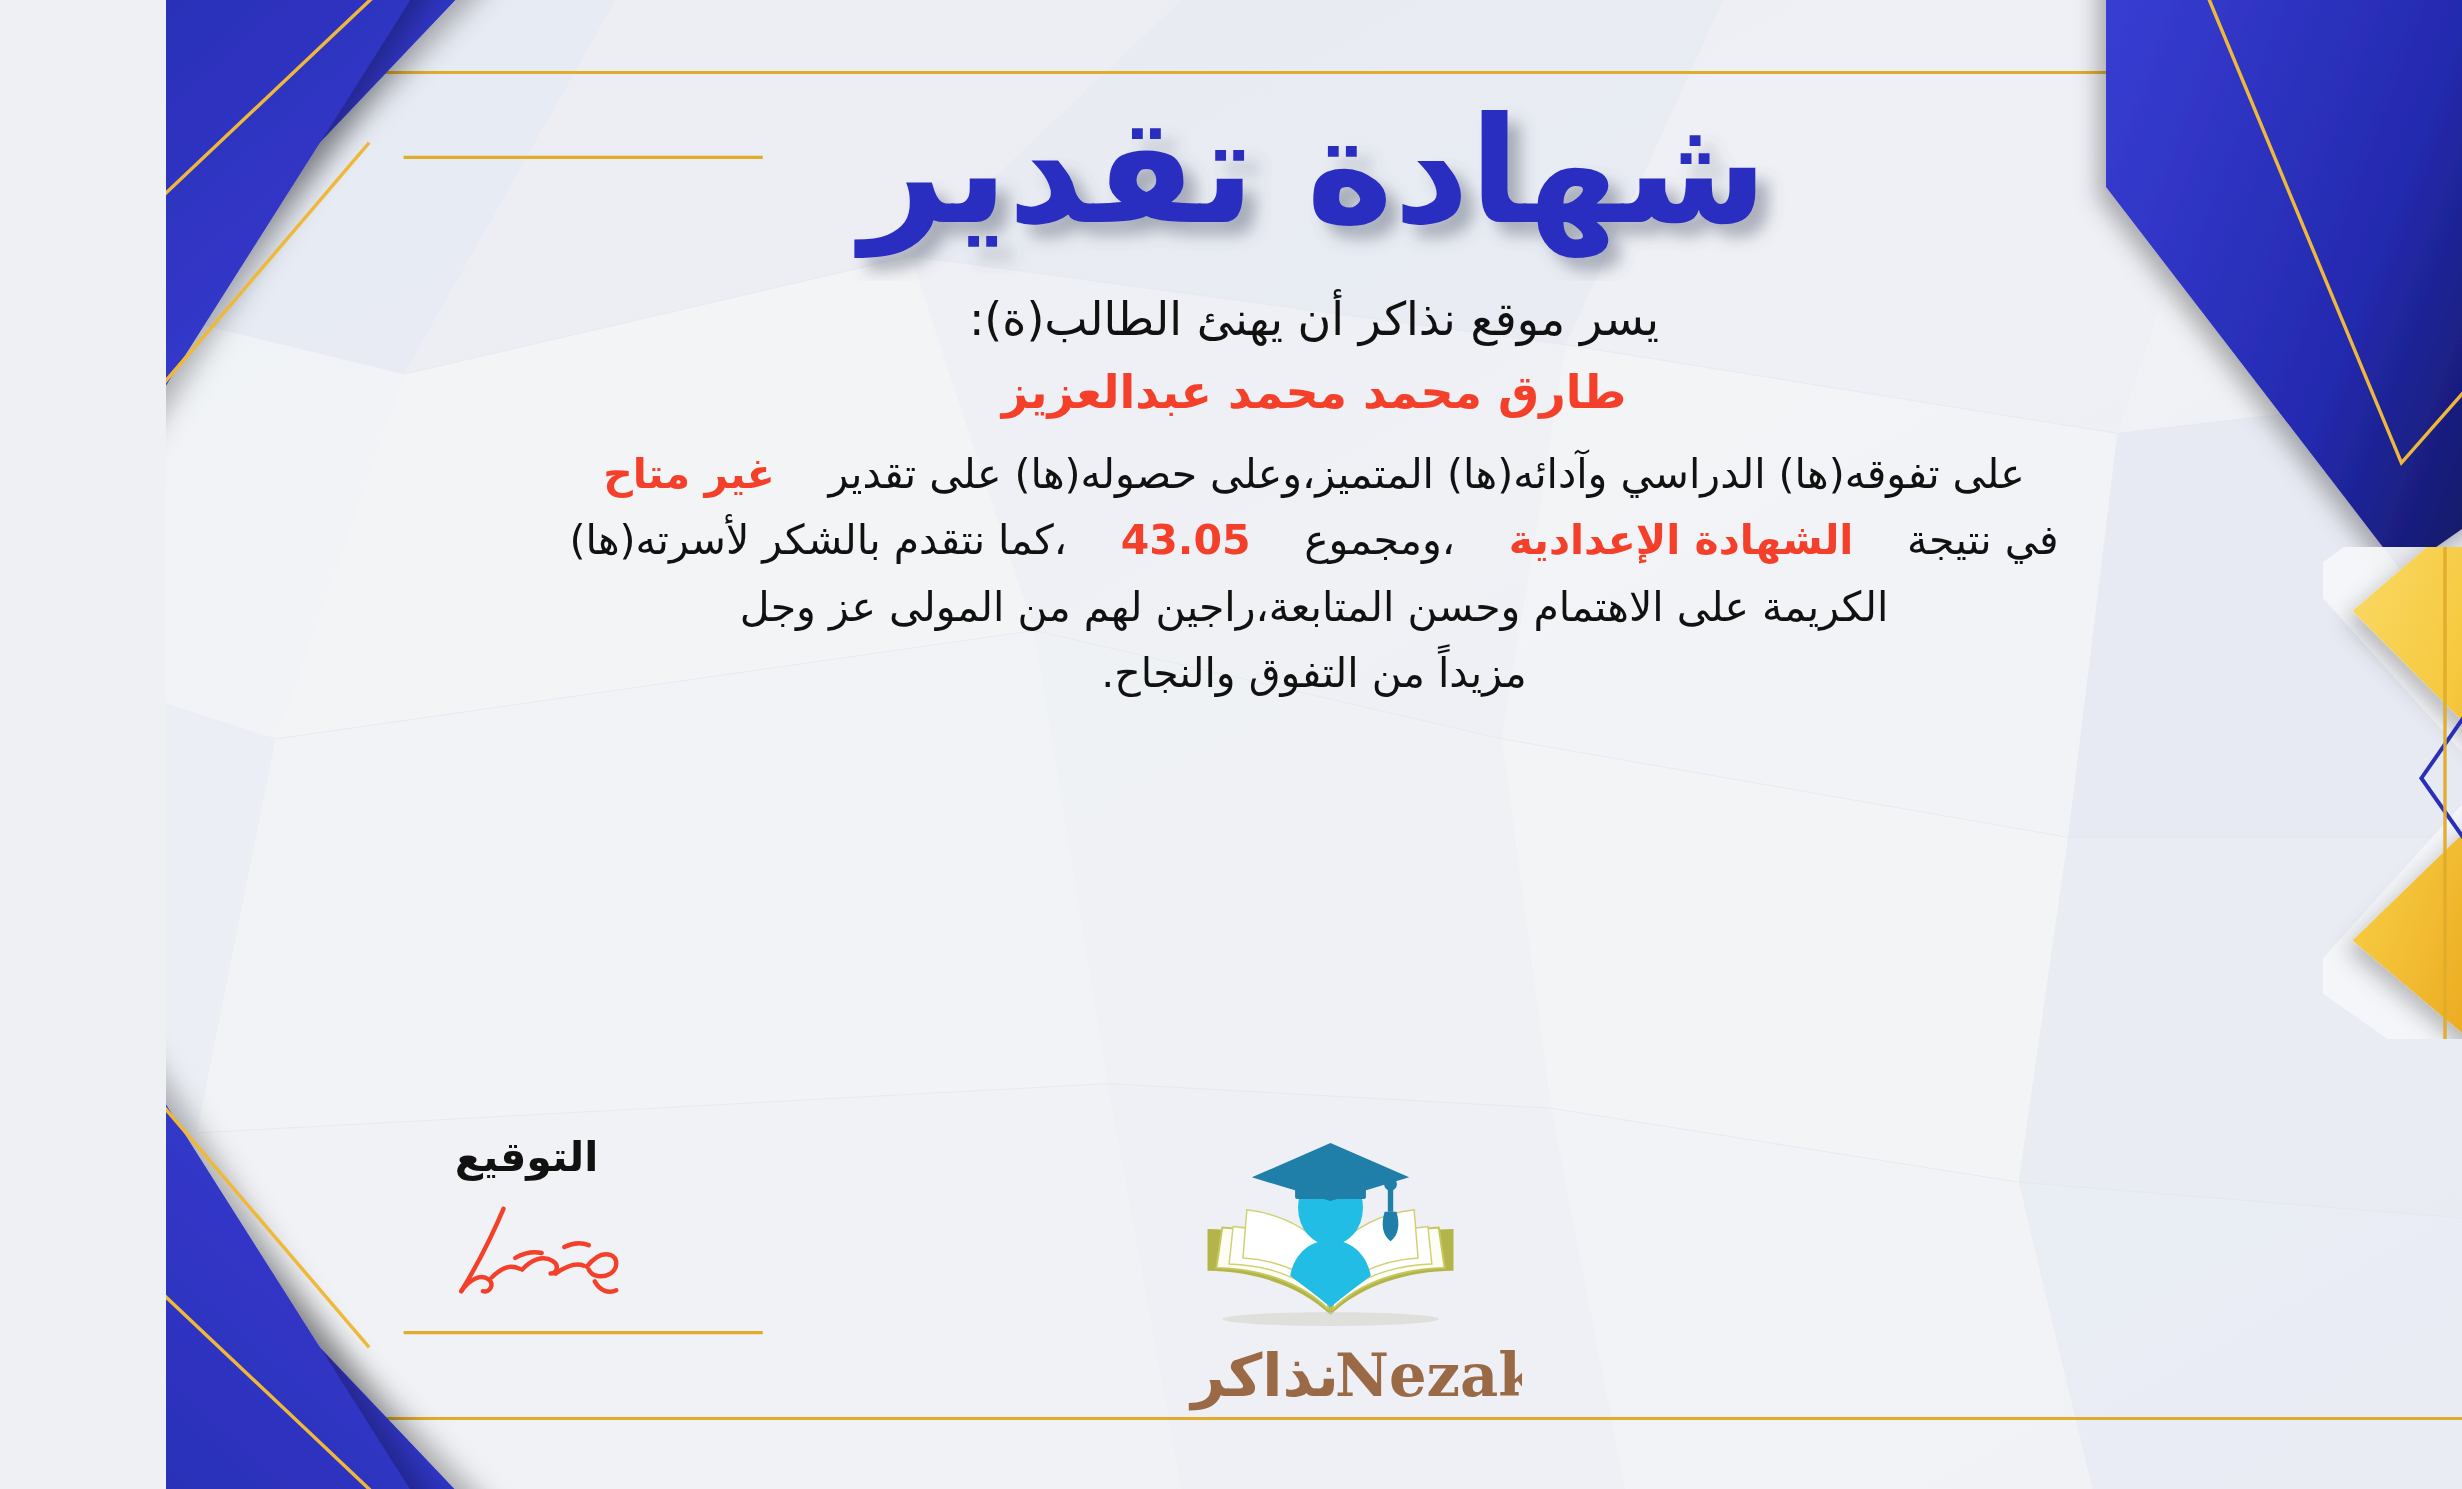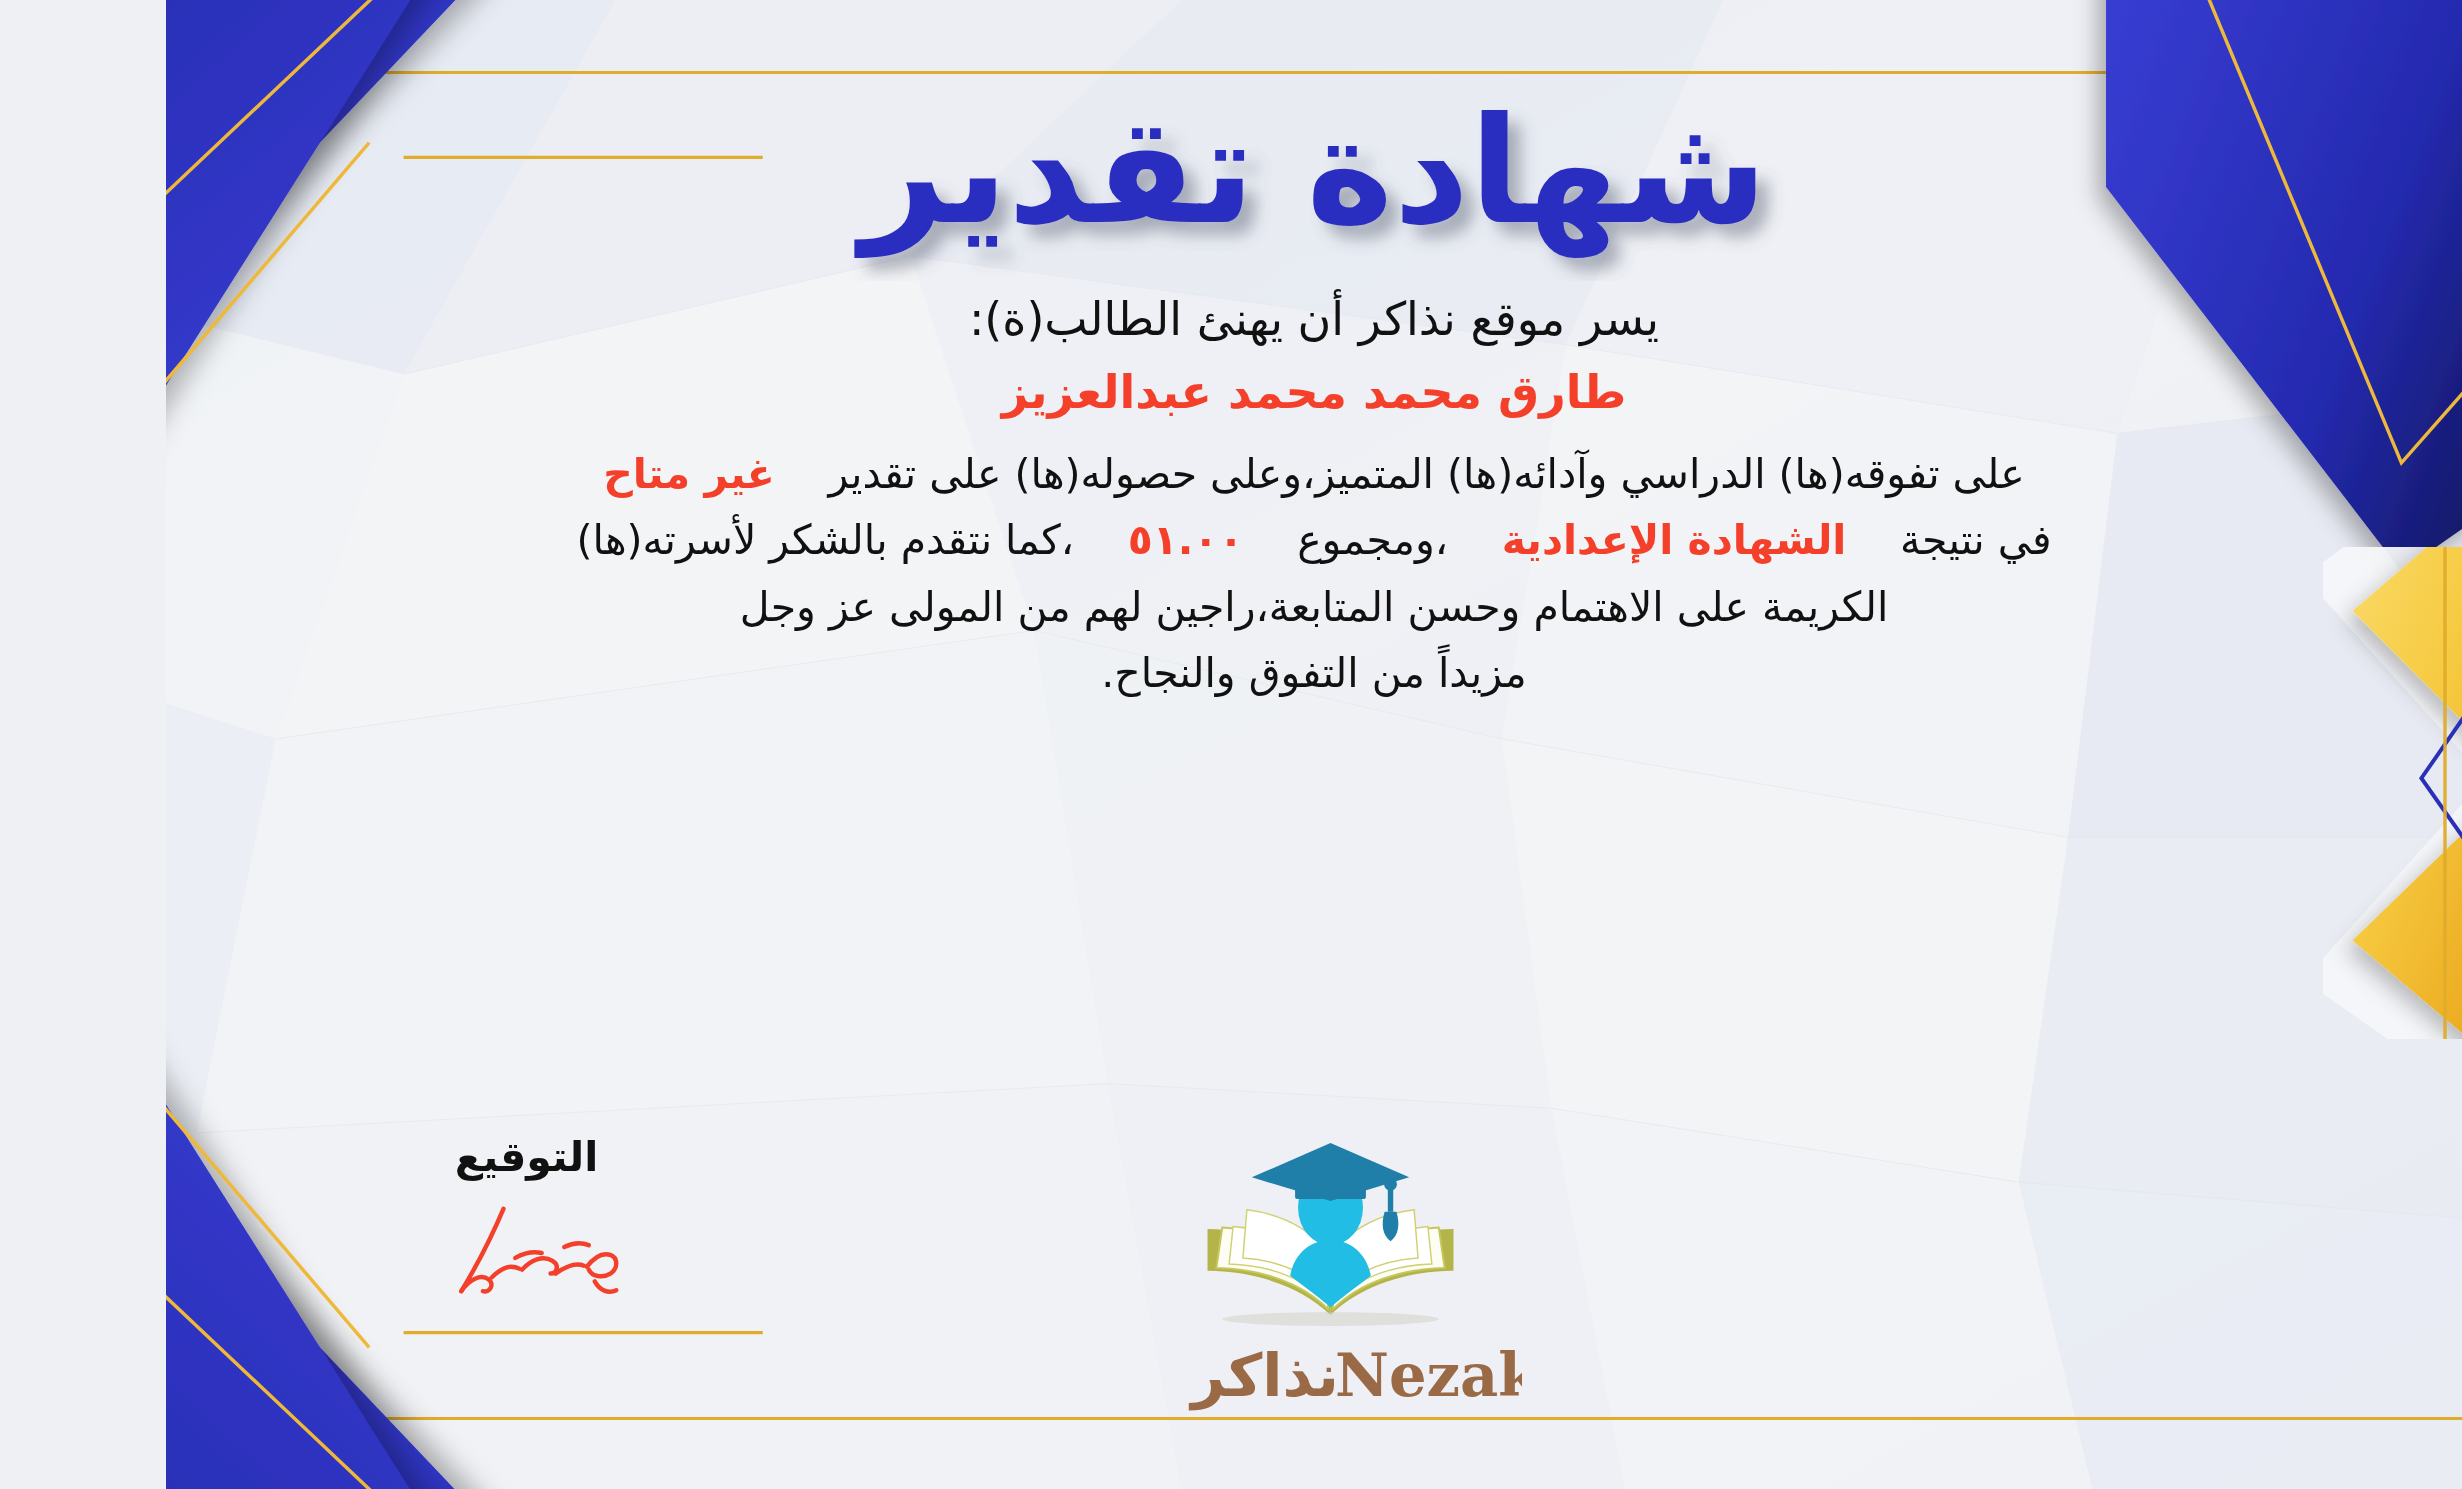--- a/index.html
+++ b/index.html
@@ -307,21 +307,21 @@
         <span class="sp"></span>
         <span class="hl">غير متاح</span>
       </span>
       <span class="ln">
         <span>في نتيجة</span>
         <span class="sp"></span>
         <span class="hl">الشهادة الإعدادية</span>
         <span class="sp"></span>
         <span>،ومجموع</span>
         <span class="sp"></span>
-        <span class="num">٥١.٠٠</span>
+        <span class="num">43.05</span>
         <span class="sp"></span>
         <span>،كما نتقدم بالشكر لأسرته(ها)</span>
       </span>
       <span class="ln">الكريمة على الاهتمام وحسن المتابعة،راجين لهم من المولى عز وجل</span>
       <span class="ln">مزيداً من التفوق والنجاح.</span>
     </div>
   </div>
 
   <div class="footer">
 

